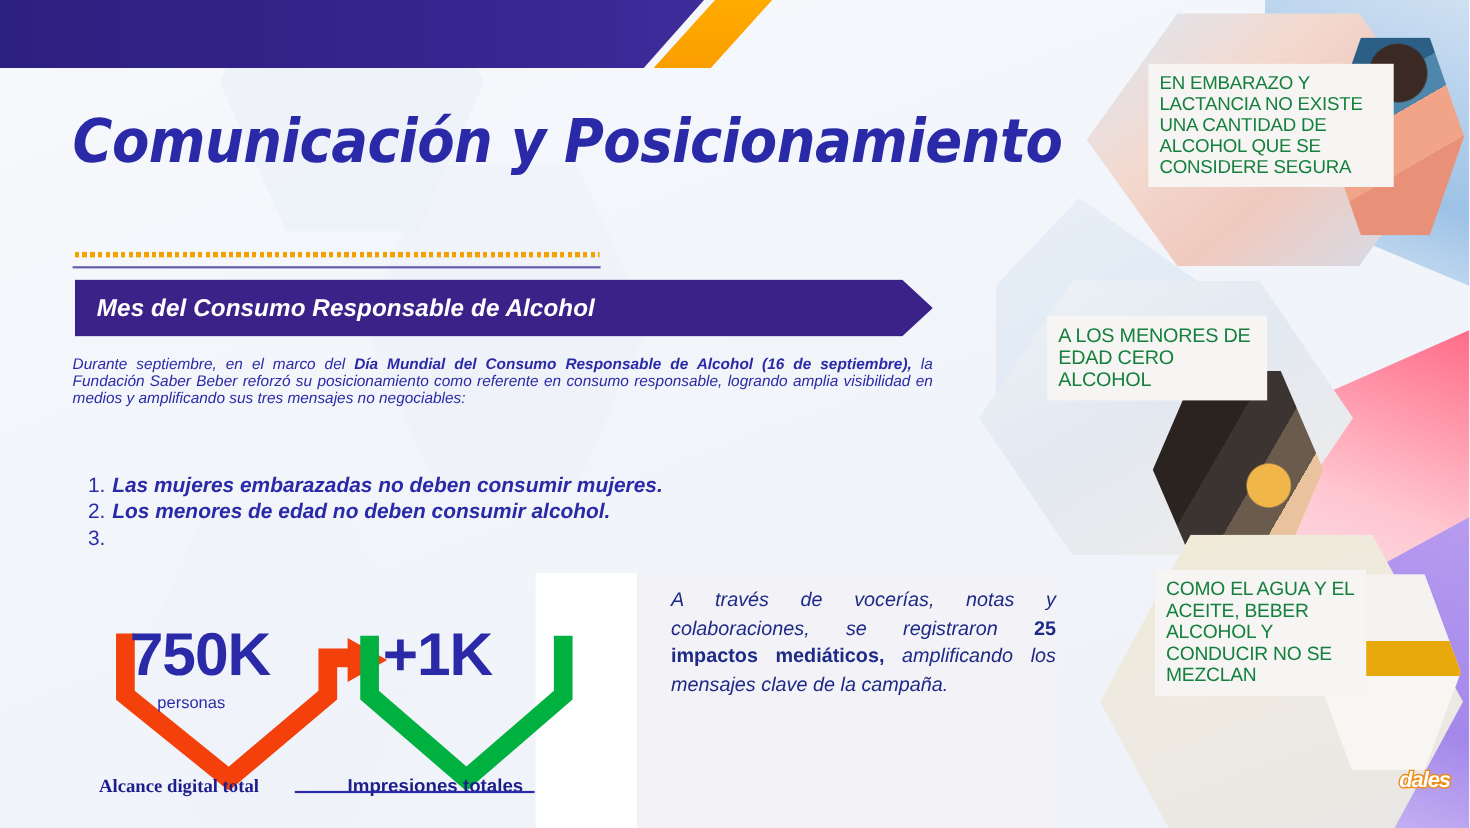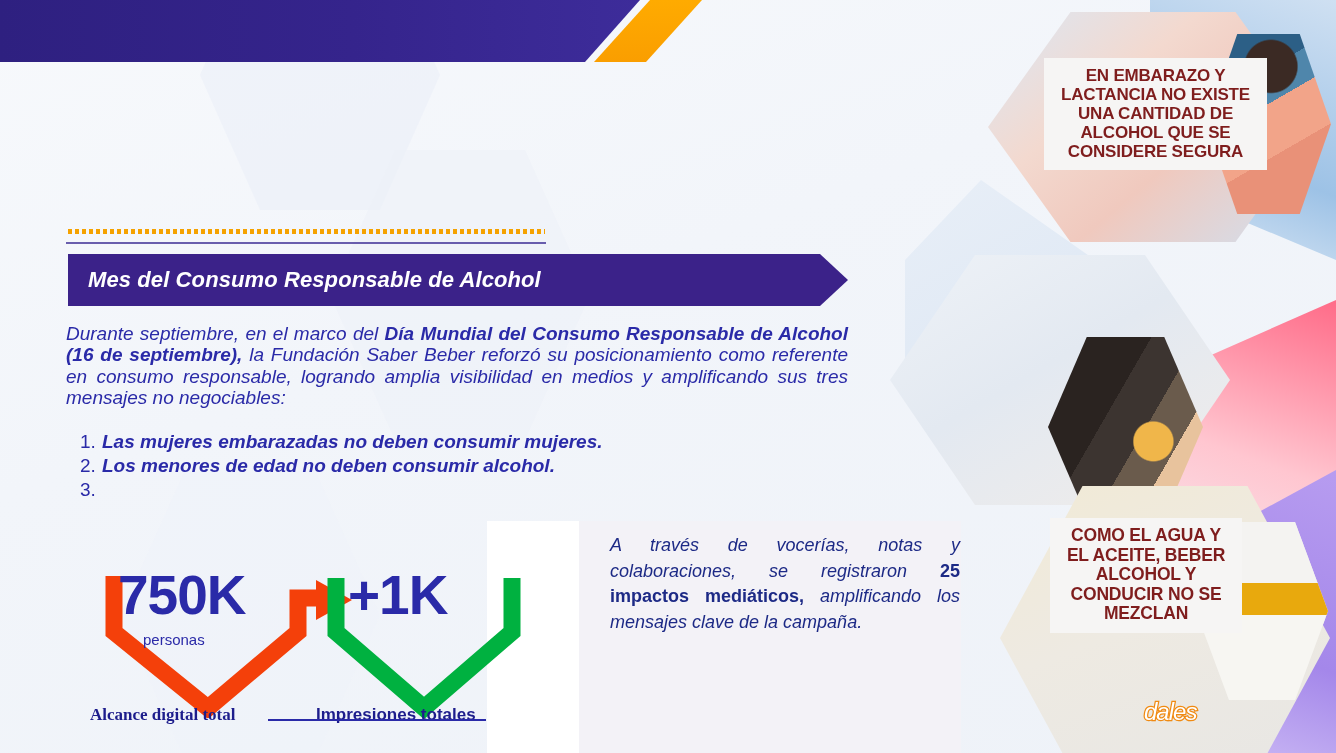--- a/index.html
+++ b/index.html
@@ -66,21 +66,21 @@
     display:flex;align-items:center;
   }
   .banner-text{
     color:#ffffff;font-size:22px;font-weight:700;font-style:italic;
     margin-left:20px;letter-spacing:.1px;
   }
 
   
   .intro{
     position:absolute;left:66px;top:323px;width:782px;
-    color:#2a2aa8;font-size:19px;line-height:1.12;
+    color:#2a2aa8;font-size:14px;line-height:1.12;
     font-style:italic;text-align:justify;
   }
   .intro b{font-weight:700;font-style:italic;}
 
   
   .mlist{
     position:absolute;left:80px;top:430px;width:700px;
     color:#2a2aa8;font-size:19px;line-height:1.25;
   }
   .mrow{display:flex;align-items:baseline;}
@@ -120,25 +120,24 @@
     clip-path:polygon(25% 0%,75% 0%,100% 50%,75% 100%,25% 100%,0% 50%);
     overflow:hidden;
   }
   .hex-photo{
     position:absolute;
     clip-path:polygon(25% 0%,75% 0%,100% 50%,75% 100%,25% 100%,0% 50%);
     overflow:hidden;
   }
   .card-text{
     position:absolute;background:#f6f5f4;
-    color:#7f1d1d;font-weight:700;
+    color:#15803d;font-weight:400;
     font-size:17px;line-height:1.12;
     padding:8px 10px 9px 10px;
     letter-spacing:-.2px;
-    text-align:center;
   }
   .card-text.c2{font-size:18px;}
   .card-text.c3{font-size:17.5px;}
 
   
   .ph-preg{
     background:
       radial-gradient(circle at 52% 18%, #3b2a24 0 16%, transparent 17%),
       linear-gradient(150deg,#2c5f86 0 28%, #4f86ab 28% 42%, #f2a489 42% 64%, #e99178 64% 100%);
   }
@@ -147,22 +146,22 @@
       radial-gradient(ellipse at 68% 58%, #f0b64a 0 13%, transparent 14%),
       linear-gradient(120deg,#2a2320 0 40%, #3c3430 40% 58%, #6a5b4c 58% 74%, #e8c39d 74% 100%);
   }
   .ph-oil{
     background:
       linear-gradient(180deg,#f4f3f1 0 34%, #e8a90d 34% 52%, #f7f6f2 52% 100%),
       #eeece8;
   }
 
   .dales{
-    position:absolute;left:1144px;top:698px;
-    font-size:24px;font-weight:400;font-style:italic;
+    position:absolute;left:1272px;top:698px;
+    font-size:20px;font-weight:700;font-style:italic;
     color:#ffffff;
     -webkit-text-stroke:2.5px #f08a12;
     paint-order:stroke fill;
     letter-spacing:-1px;
   }
 </style>
 </head>
 <body>
 
 <div class="slide">
@@ -175,20 +174,21 @@
 
   <div class="bg-panel" style="left:1150px;top:0;width:186px;height:260px;background:linear-gradient(200deg,#cfe0f2 0%, #9dc2e6 60%, #dfeaf6 100%);clip-path:polygon(0 0,100% 0,100% 100%,0 70%);"></div>
   <div class="bg-panel" style="left:1100px;top:300px;width:236px;height:260px;background:linear-gradient(200deg,#ff6b88 0%, #ffc6d0 55%, #f7e9ef 100%);clip-path:polygon(0 40%,100% 0,100% 100%,0 100%);"></div>
   <div class="bg-panel" style="left:1180px;top:470px;width:156px;height:283px;background:linear-gradient(200deg,#b79cf0 0%, #a487ea 60%, #cdbcf5 100%);clip-path:polygon(0 30%,100% 0,100% 100%,10% 100%);"></div>
   <div class="bg-panel" style="left:905px;top:180px;width:190px;height:320px;background:linear-gradient(150deg,#e7eef7 0%, #d6e2f1 100%);clip-path:polygon(40% 0,100% 25%,100% 80%,40% 100%,0 60%,0 25%);opacity:.9;"></div>
 
   <div class="topbar"></div>
   <div class="topbar-orange"></div>
 
   <div class="title">
+    <span class="l1">Comunicación y Posicionamiento</span>
   </div>
   <div class="dotline"></div>
   <div class="underline"></div>
 
   <div class="banner">
     <div class="banner-text">Mes del Consumo Responsable de Alcohol</div>
   </div>
 
   <div class="intro">
     <span>Durante septiembre, en el marco del </span><b>Día Mundial del Consumo Responsable de Alcohol (16 de septiembre),</b><span> la Fundación Saber Beber reforzó su posicionamiento como referente en consumo responsable, logrando amplia visibilidad en medios y amplificando sus tres mensajes no negociables:</span>
@@ -236,20 +236,21 @@
 
   <div class="hexcard" style="left:988px;top:12px;width:330px;height:230px;">
     <div class="hex" style="background:linear-gradient(140deg,#dbe7f4 0%, #f3d9cf 35%, #f0c9be 60%, #cfe1f2 100%);"></div>
     <div class="hex-photo ph-preg" style="left:218px;top:22px;width:125px;height:180px;"></div>
     <div class="card-text" style="left:56px;top:46px;width:203px;">EN EMBARAZO Y LACTANCIA NO EXISTE UNA CANTIDAD DE ALCOHOL QUE SE CONSIDERE SEGURA</div>
   </div>
 
   <div class="hexcard" style="left:890px;top:255px;width:340px;height:250px;">
     <div class="hex" style="background:linear-gradient(150deg,#eef2f7 0%, #e3e9f1 45%, #f0ece9 100%);"></div>
     <div class="hex-photo ph-beer" style="left:158px;top:82px;width:155px;height:180px;"></div>
+    <div class="card-text c2" style="left:62px;top:32px;width:180px;">A LOS MENORES DE EDAD CERO ALCOHOL</div>
   </div>
 
   <div class="hexcard" style="left:1000px;top:486px;width:330px;height:304px;">
     <div class="hex" style="background:linear-gradient(160deg,#f1ead6 0%, #eeeae2 45%, #e7e6e4 100%);"></div>
     <div class="hex-photo ph-oil" style="left:196px;top:36px;width:132px;height:178px;"></div>
     <div class="card-text c3" style="left:50px;top:32px;width:172px;">COMO EL AGUA Y EL ACEITE, BEBER ALCOHOL Y CONDUCIR NO SE MEZCLAN</div>
   </div>
 
   <div class="dales">dales</div>
 

